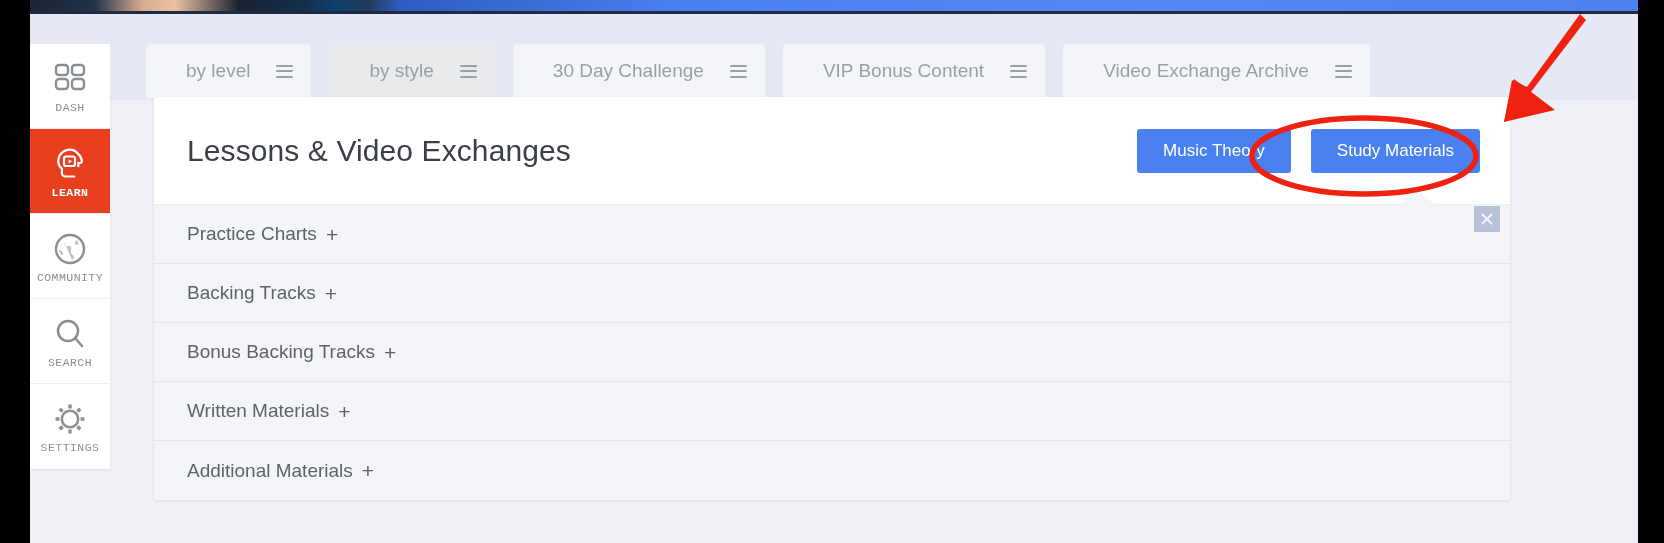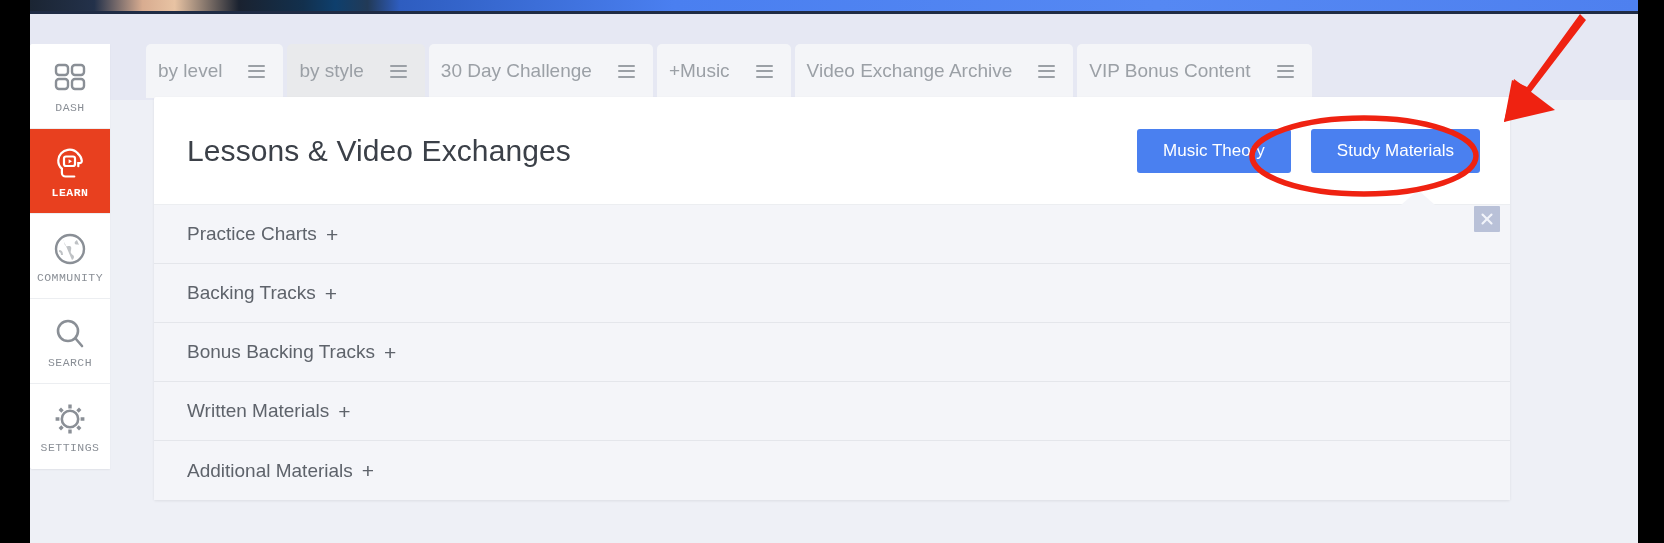--- a/index.html
+++ b/index.html
@@ -82,26 +82,26 @@
   .tabs {
     position: absolute;
     left: 146px; top: 44px;
     height: 54px;
     display: flex;
     align-items: flex-end;
   }
   .tab {
     height: 54px;
     display: flex; align-items: center;
-    padding: 0 18px 0 12px;
+    padding: 0 18px 0 40px;
     border-radius: 5px 5px 0 0;
     font-size: 19px;
     color: #9ba0a6;
     background: #f4f5f8;
-    margin-right: 4px;
+    margin-right: 18px;
     cursor: pointer;
     white-space: nowrap;
     position: relative;
   }
   .tab.alt { background: #e9eaec; }
   .tab .tab-label { margin-right: 26px; }
   .tab .hamburger {
     width: 17px; height: 13px;
     display: flex; flex-direction: column; justify-content: space-between;
     flex: none;
@@ -295,40 +295,32 @@
 
     <div class="tab">
       <span class="tab-label">30 Day Challenge</span>
       <span class="hamburger">
           <i></i>
           <i></i>
           <i></i>
         </span>
     </div>
 
+
     <div class="tab">
-      <span class="tab-label">+Music</span>
+      <span class="tab-label">VIP Bonus Content</span>
       <span class="hamburger">
           <i></i>
           <i></i>
           <i></i>
         </span>
     </div>
 
     <div class="tab">
       <span class="tab-label">Video Exchange Archive</span>
-      <span class="hamburger">
-          <i></i>
-          <i></i>
-          <i></i>
-        </span>
-    </div>
-
-    <div class="tab">
-      <span class="tab-label">VIP Bonus Content</span>
       <span class="hamburger">
           <i></i>
           <i></i>
           <i></i>
         </span>
     </div>
 
   </div>
 
   <section class="card">

